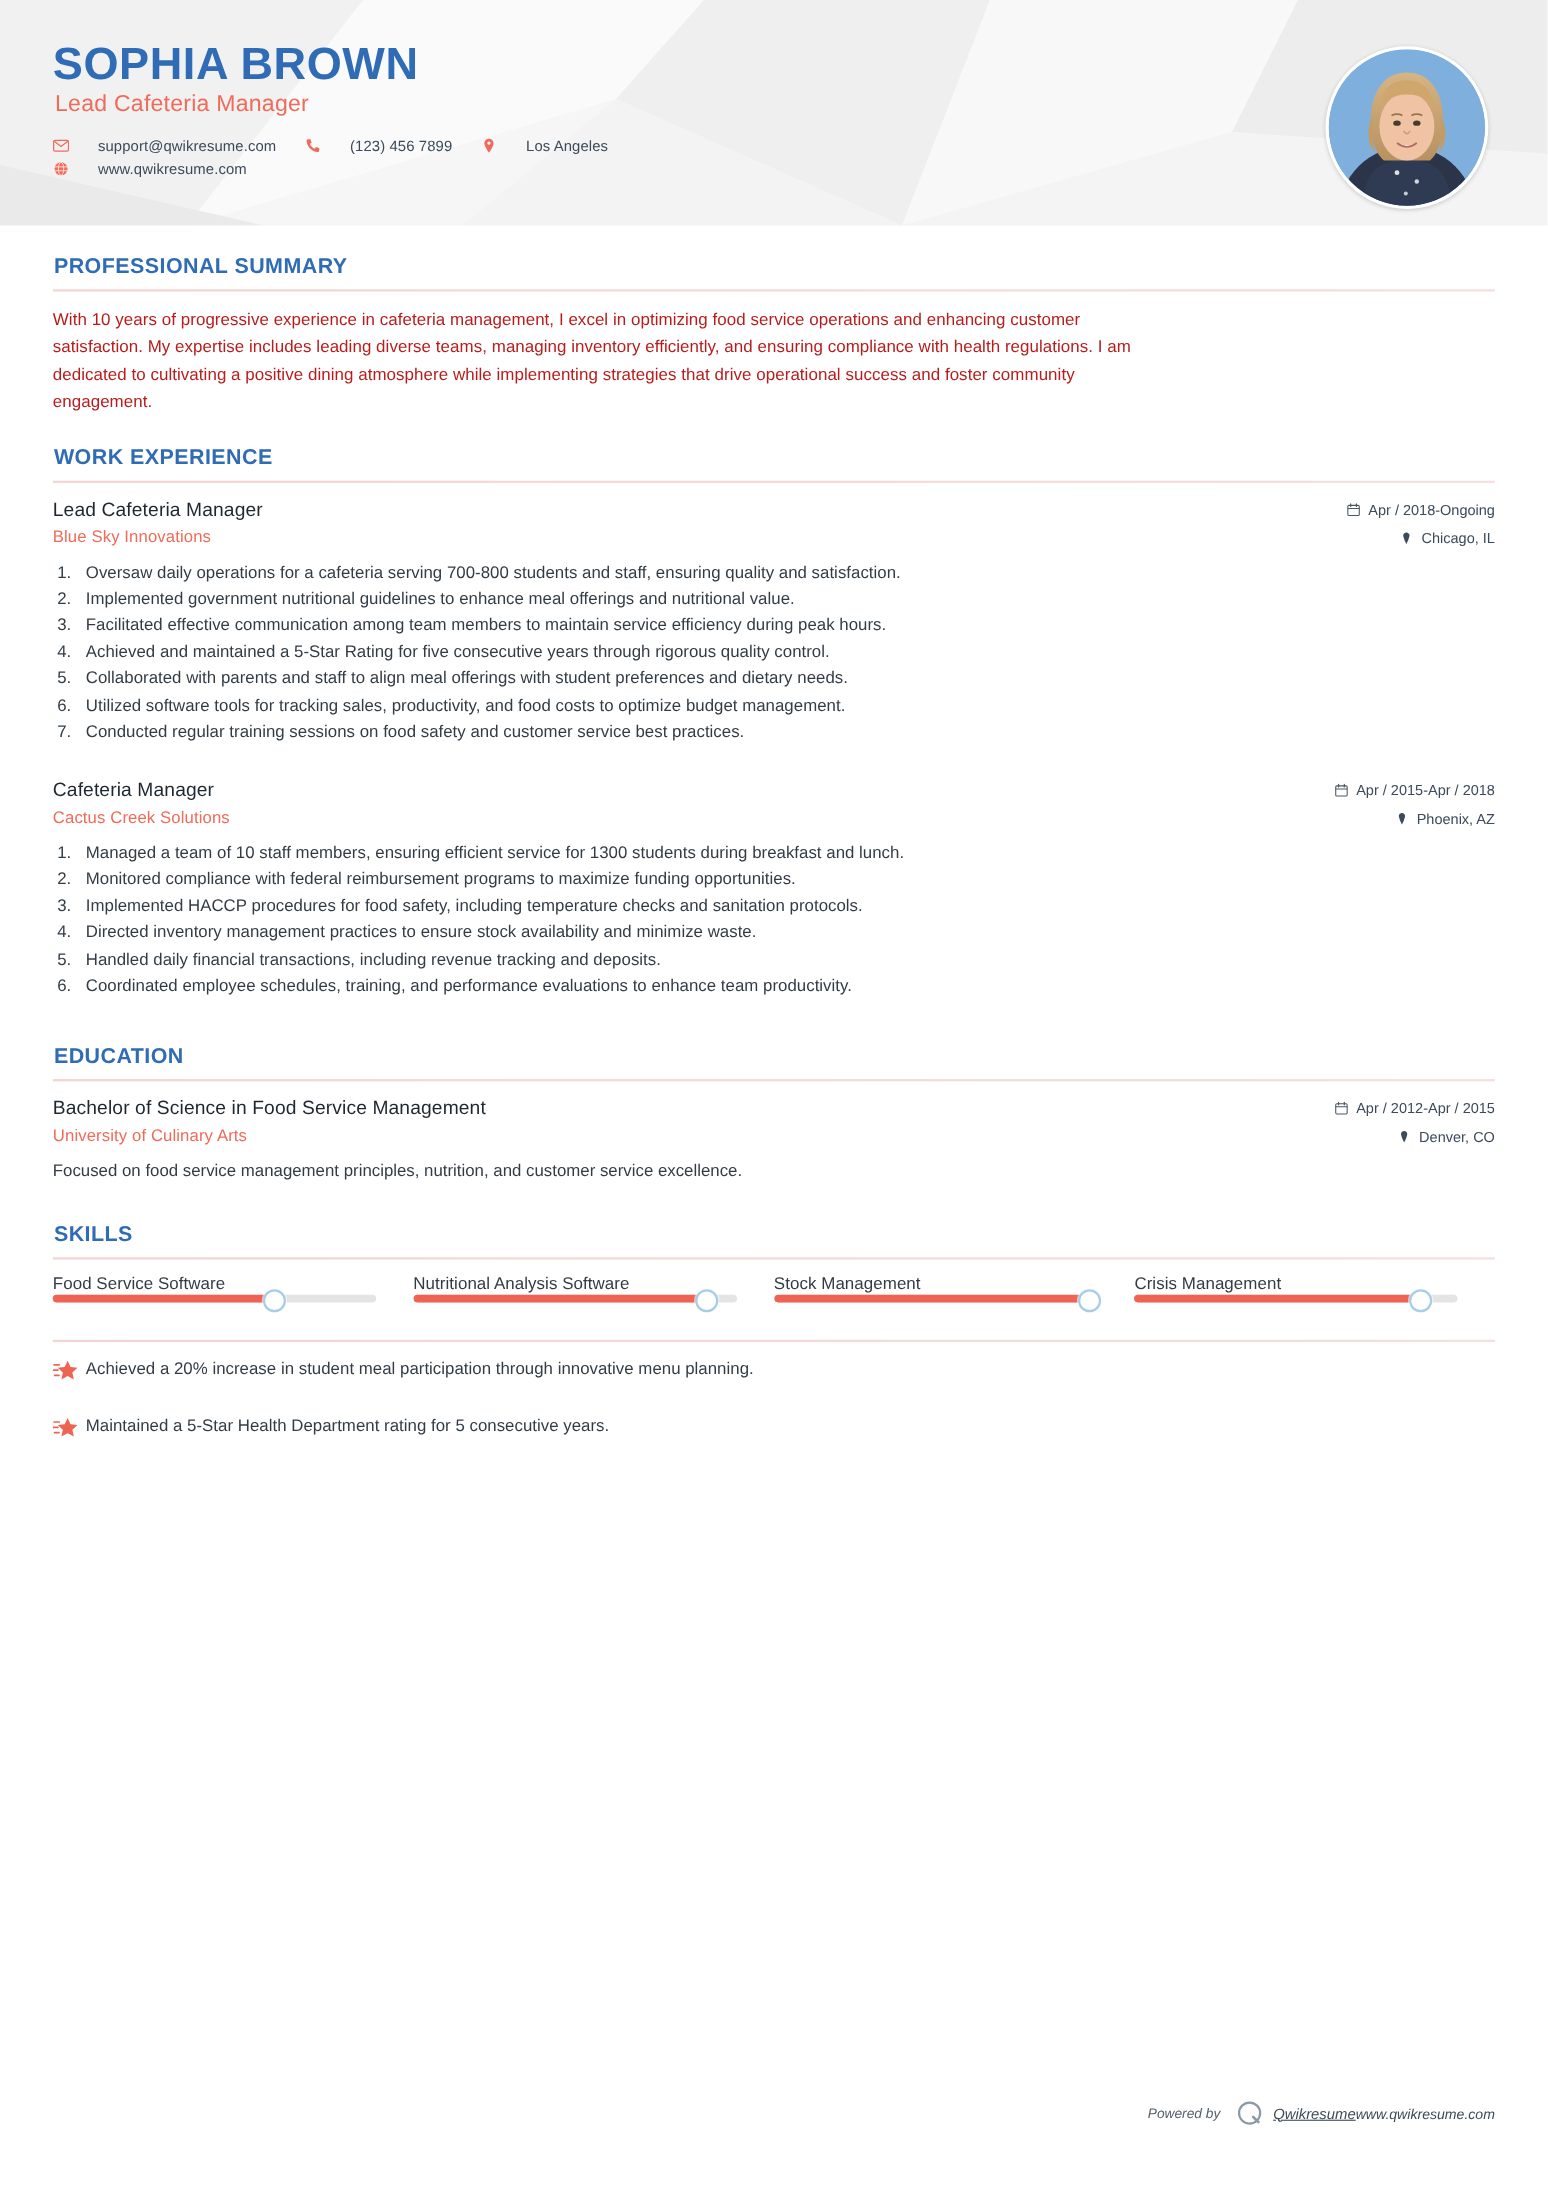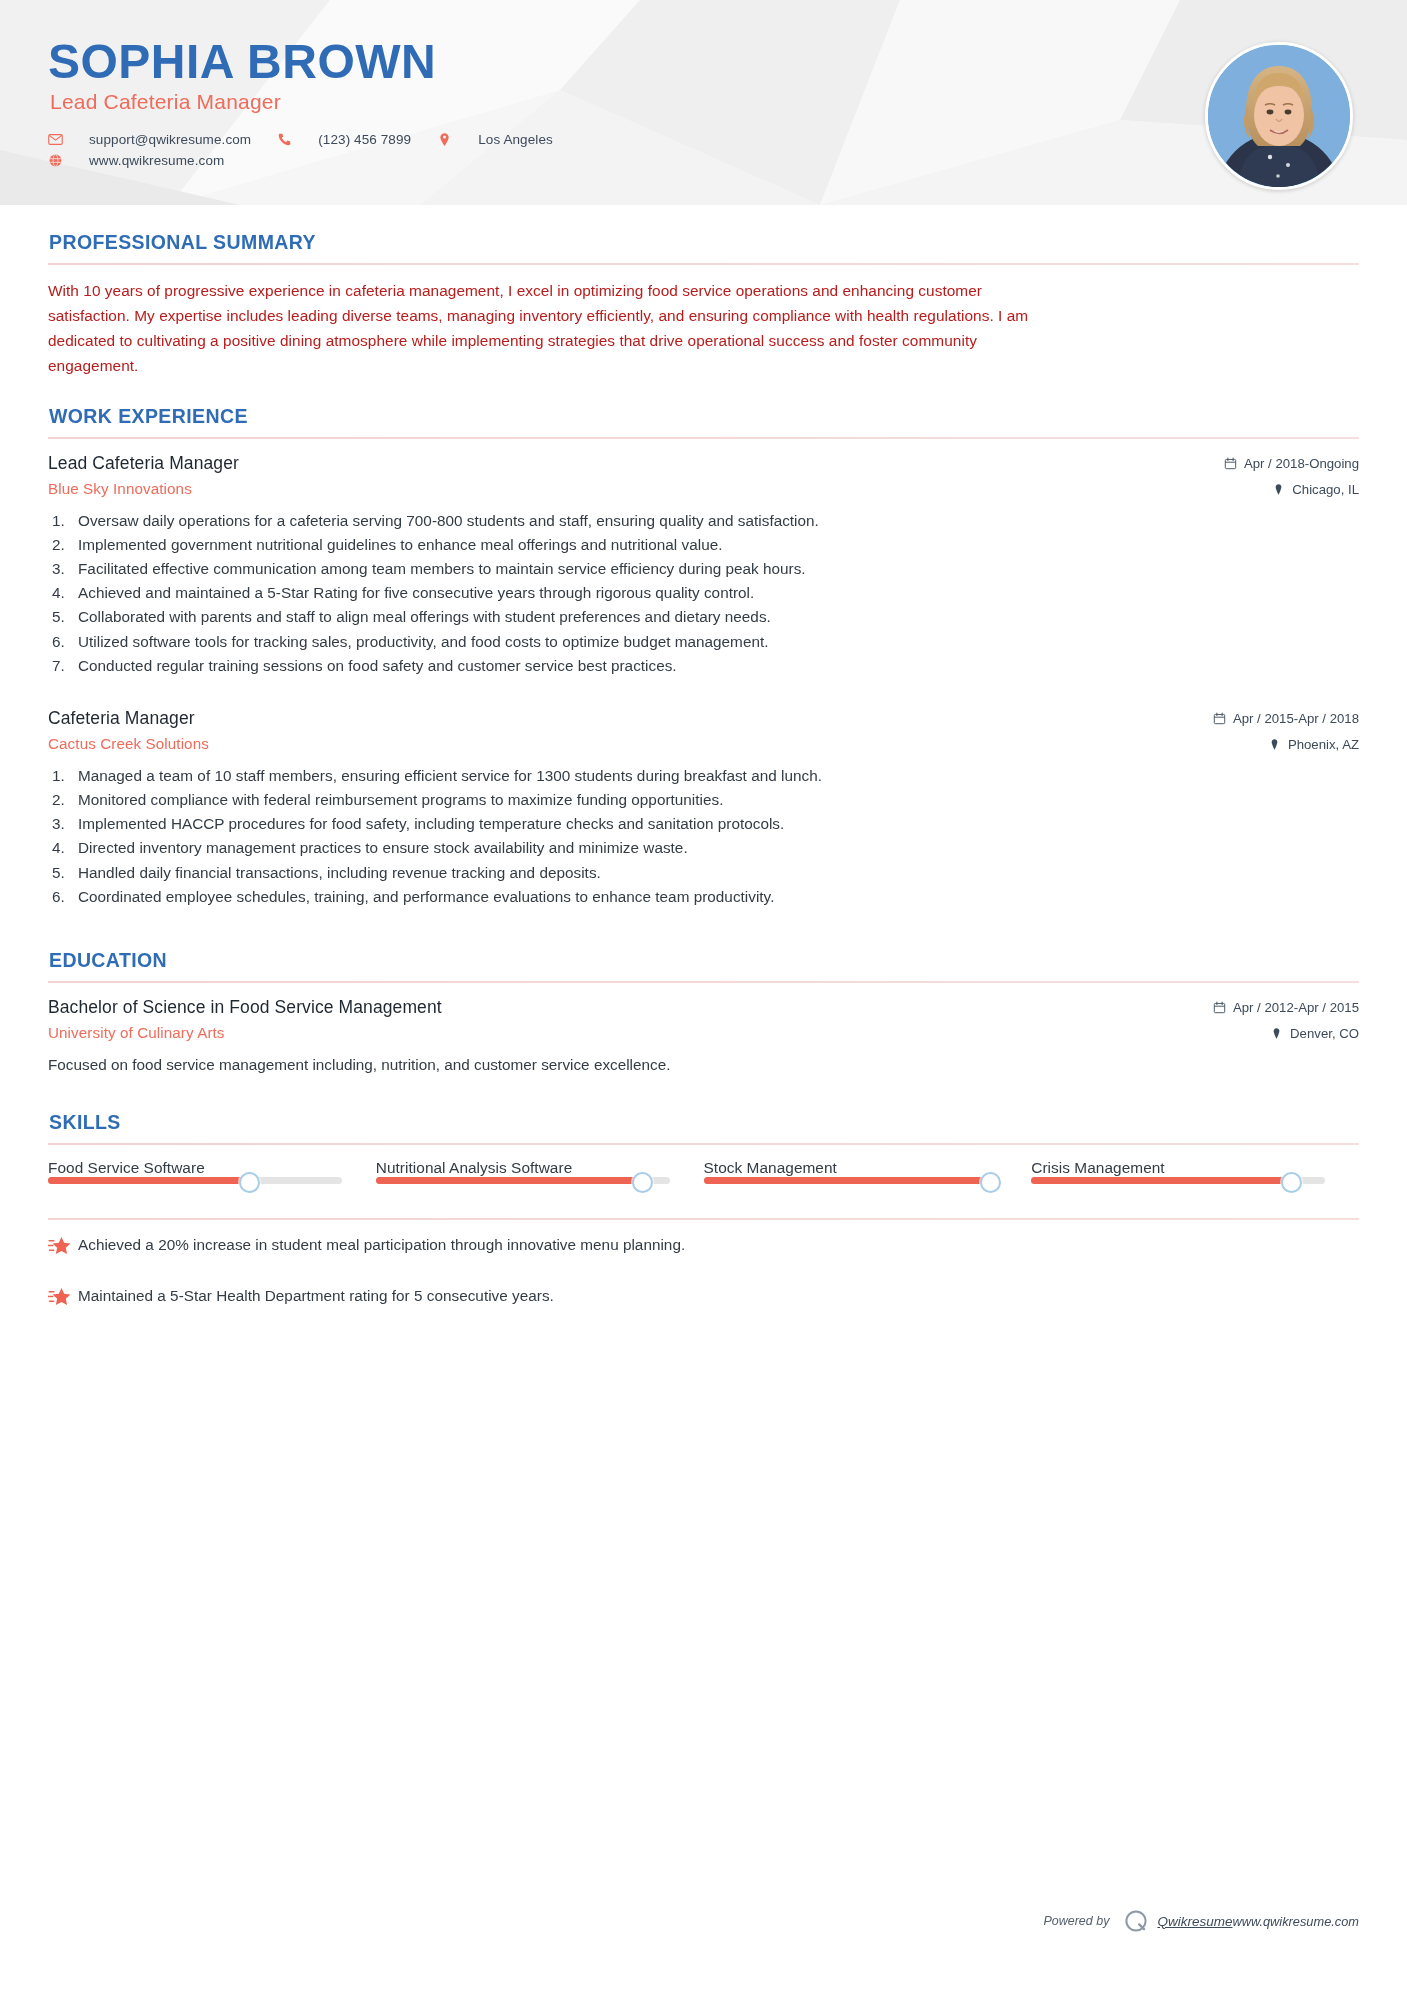--- a/index.html
+++ b/index.html
@@ -14,21 +14,21 @@
 
   
   .header {
     position:relative; height:205px; width:100%;
     background:#f7f7f8; overflow:hidden;
   }
   .header svg.facets { position:absolute; inset:0; width:100%; height:100%; }
 
   .hdr-inner { position:absolute; left:48px; top:38px; z-index:3; }
   .name {
-    font-size:48px; font-weight:bold; letter-spacing:0.5px;
+    font-size:41px; font-weight:bold; letter-spacing:0.5px;
     color:#2f6cb5; line-height:1.0; margin:0 0 4px 0;
   }
   .role {
     font-size:21px; color:#ef6b5a; font-weight:500; margin:0 0 18px 2px;
     letter-spacing:0.2px;
   }
   .contact-row { display:flex; align-items:center; gap:0px; margin-top:6px; }
   .contact-item { display:flex; align-items:flex-end; margin-right:26px;gap:17px; }
   .contact-item .ci { margin-right:9px; display:flex; align-items:center; }
   .contact-item .ctext { font-size:13.5px; color:#3c4a5a; letter-spacing:0.1px; }
@@ -322,21 +322,21 @@
                 <div class="meta-line">
                   <span class="mi">
                     <svg width="13" height="13" viewBox="0 0 16 16">
                       <path d="M8 1.4 C6 1.4 4.5 2.9 4.5 4.8 C4.5 7.4 8 14.4 8 14.4 C8 14.4 11.5 7.4 11.5 4.8 C11.5 2.9 10 1.4 8 1.4 Z" fill="#3c4a5a"></path>
                     </svg>
                   </span>
                   <span>Denver, CO</span>
                 </div>
               </div>
             </div>
-            <div class="edu-desc">Focused on food service management including, nutrition, and customer service excellence.</div>
+            <div class="edu-desc">Focused on food service management principles, nutrition, and customer service excellence.</div>
           </div>
         </div>
     </div>
 
     <div class="sec" style="margin-top:34px;">
       <div class="sec-title">SKILLS</div>
       <div class="sec-rule"></div>
       <div class="skills-grid" id="skills-grid">
           <div class="skill">
             <div class="skill-name">Food Service Software</div>

